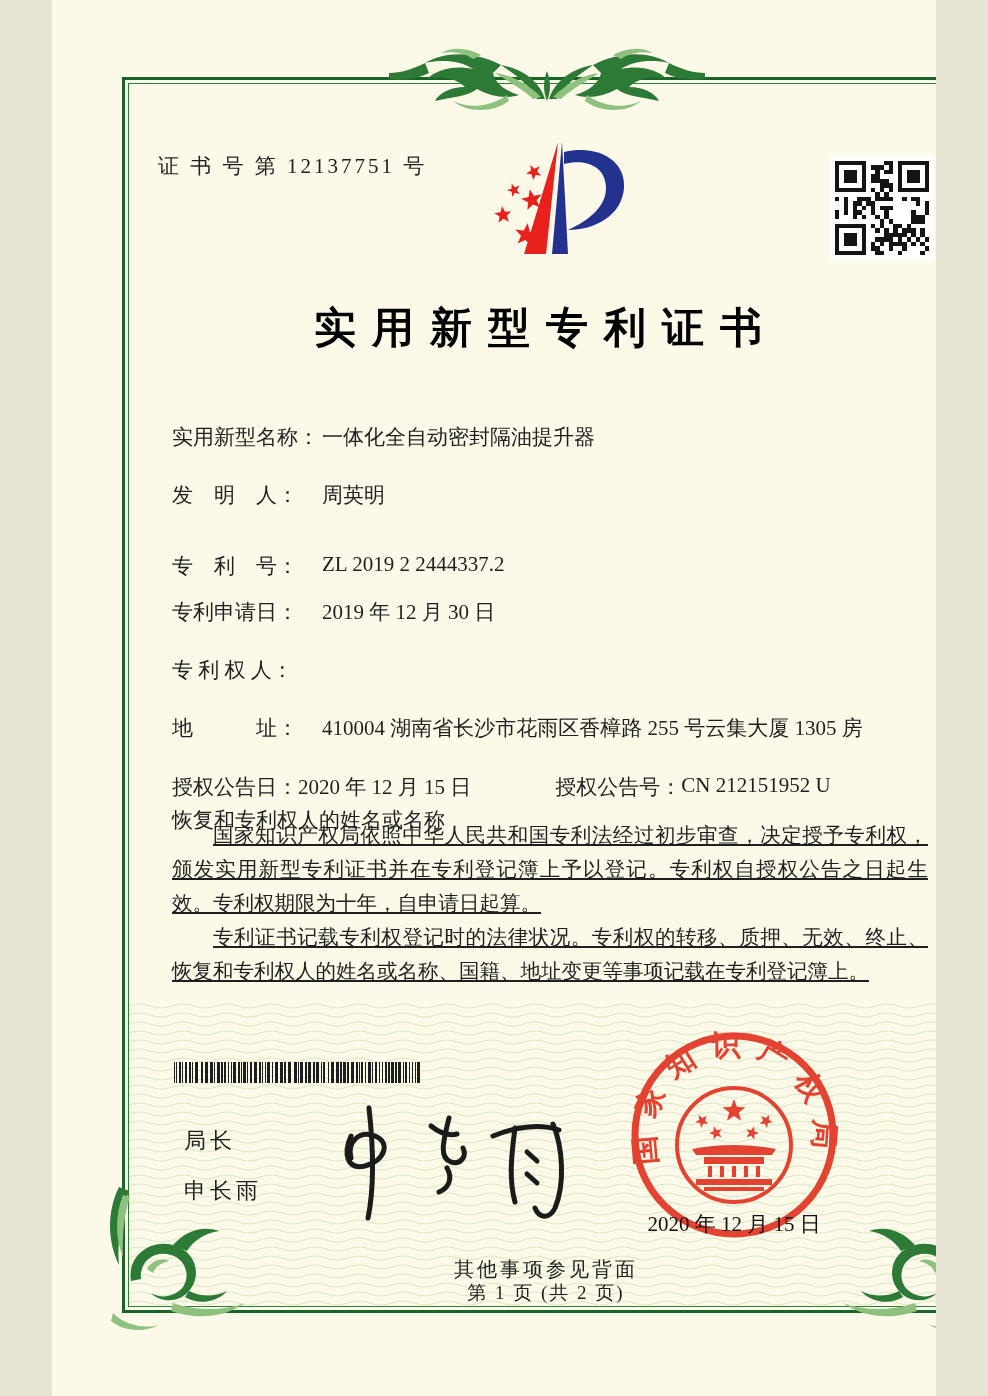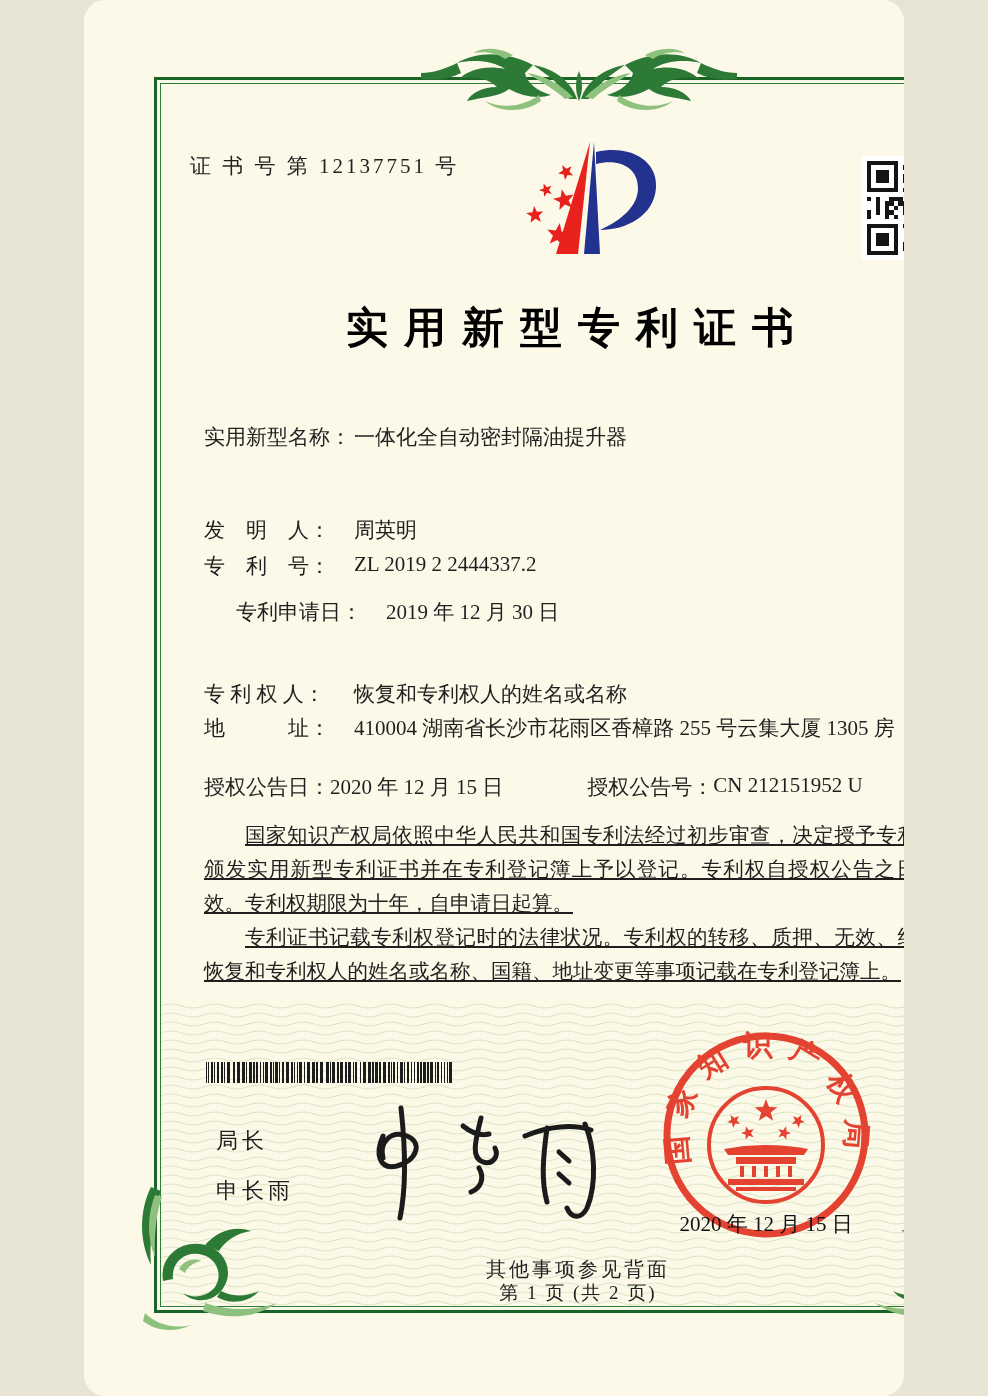--- a/index.html
+++ b/index.html
@@ -1,19 +1,19 @@
 <!DOCTYPE html>
 <html><head>
 <meta charset="utf-8">
 <style>
   html,body{margin:0;padding:0;background:#e8e4d4;}
   .page{
-    position:relative;width:820px;height:1396px;margin:0 auto;
+    position:relative;width:884px;height:1396px;margin:0 auto;
     background:#fcf9e9;overflow:hidden;
-    font-family:"Liberation Serif","DejaVu Serif",serif;color:#1f1f1f;border-radius:21px;
+    font-family:"Liberation Serif","DejaVu Serif",serif;color:#1f1f1f;
   }
   .frame-outer{position:absolute;left:70px;top:77px;width:838px;height:1230px;border:3px solid #1a6428;}
   .frame-inner{position:absolute;inset:3px;border:1px solid #2f7d3a;}
   .deco{position:absolute;pointer-events:none;}
   #waves{left:76px;top:1000px;}
   .cert-no{position:absolute;left:106px;top:152px;font-size:21px;letter-spacing:3px;}
   .logo{left:418px;top:136px;}
   .qr{left:778px;top:156px;}
   .title{position:absolute;left:0;top:300px;width:988px;text-align:center;
     font-size:42px;font-weight:700;letter-spacing:16px;color:#000000;}
@@ -347,33 +347,33 @@
       <rect x="14" y="20" width="1" height="1" fill="#141414"></rect>
       <rect x="19" y="20" width="1" height="1" fill="#141414"></rect>
     </svg>
 
   <div class="title txt">实用新型专利证书</div>
 
   <div class="row txt" style="top:423px;">
     <span class="lab">实用新型名称：</span>
     <span class="val">一体化全自动密封隔油提升器</span>
   </div>
-  <div class="row txt" style="top:481px;margin-top:35px;">
+  <div class="row txt" style="top:481px;">
     <span class="lab">发　明　人：</span>
     <span class="val">周英明</span>
   </div>
   <div class="row txt" style="top:540px;margin-top:12px;">
     <span class="lab">专　利　号：</span>
     <span class="val">ZL 2019 2 2444337.2</span>
   </div>
-  <div class="row txt" style="top:598px;margin-left:32px;">
+  <div class="row txt" style="top:598px;">
     <span class="lab">专利申请日：</span>
     <span class="val">2019 年 12 月 30 日</span>
   </div>
-  <div class="row txt" style="top:680px;">
+  <div class="row txt" style="top:656px;flex-direction:column;">
     <span class="lab">专 利 权 人：</span>
     <span class="val">恢复和专利权人的姓名或名称</span>
   </div>
   <div class="row txt" style="top:714px;">
     <span class="lab">地　　　址：</span>
     <span class="val">410004 湖南省长沙市花雨区香樟路 255 号云集大厦 1305 房</span>
   </div>
 
   <div class="row grant txt" style="top:773px;">
     <span>授权公告日：</span>

